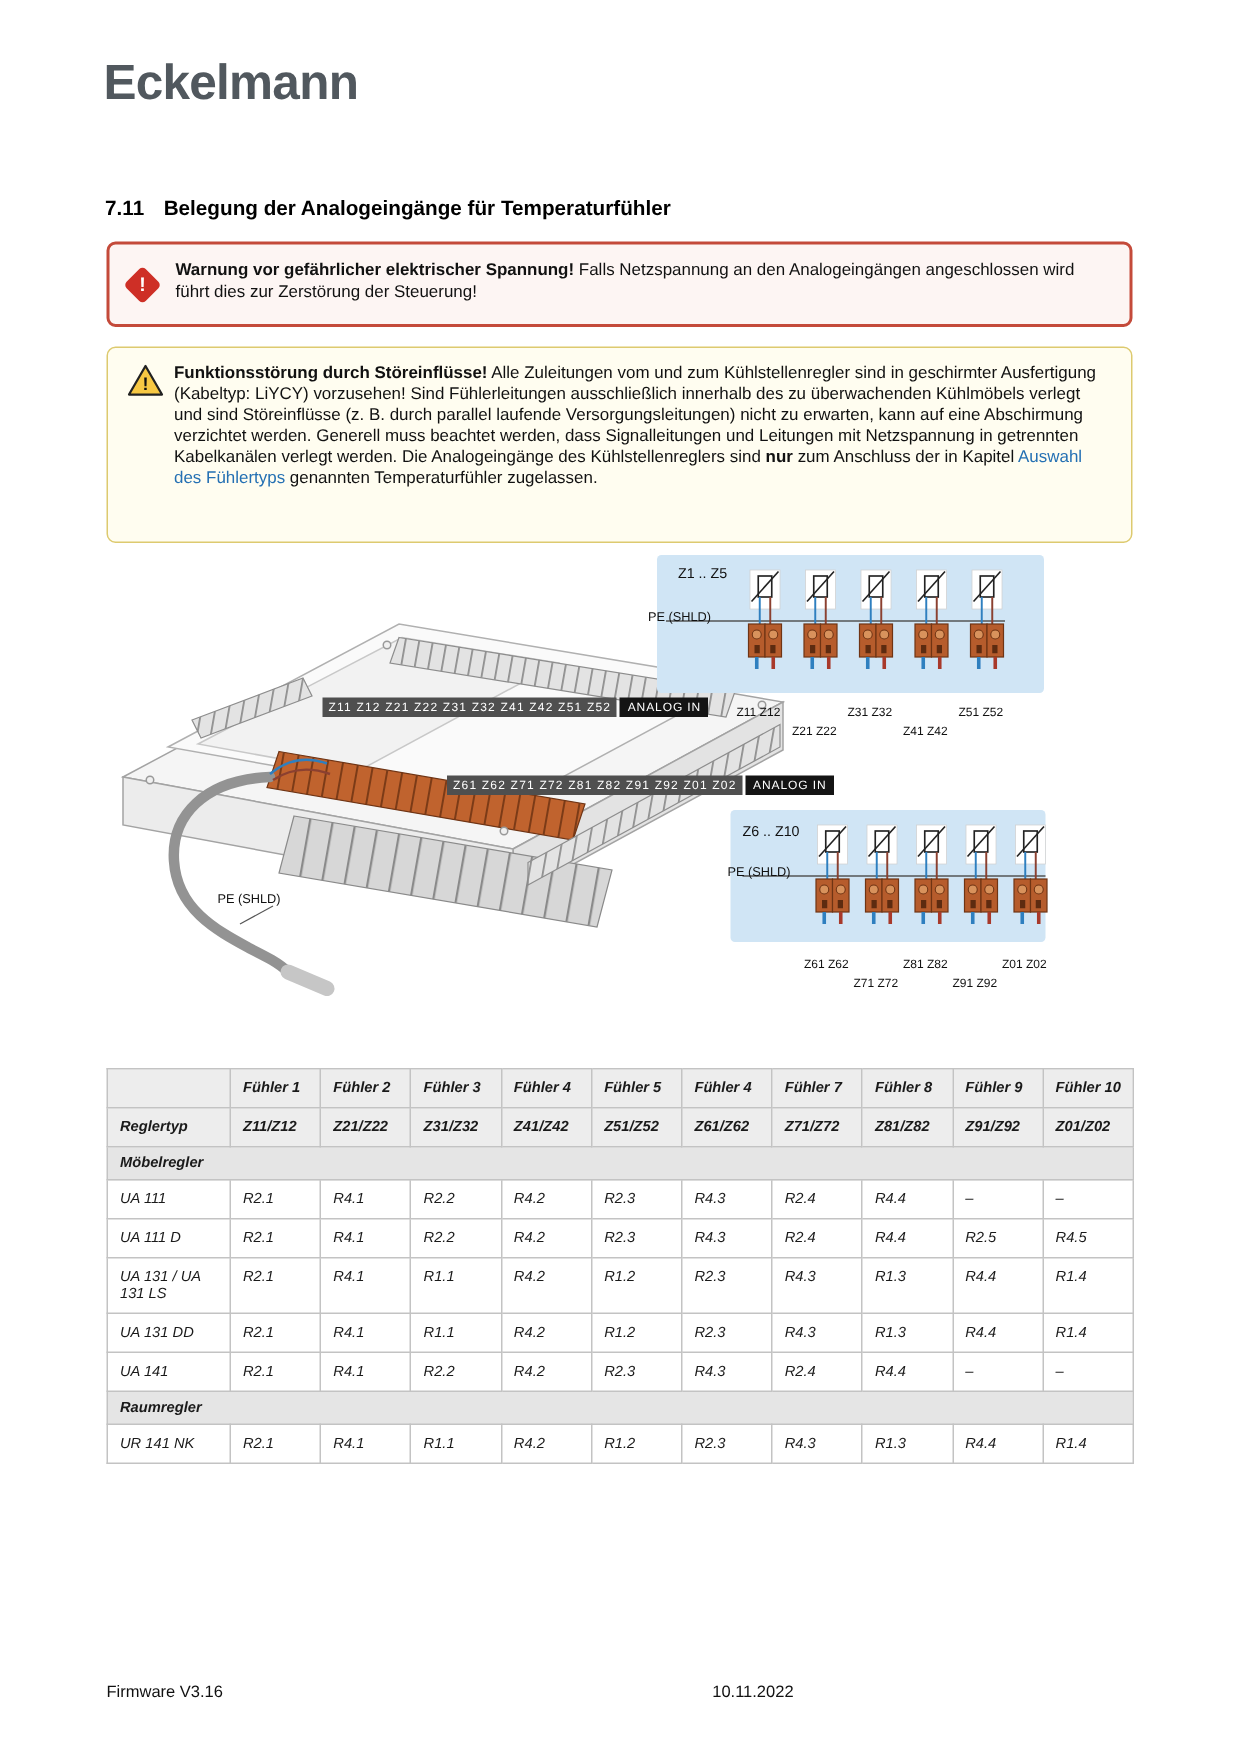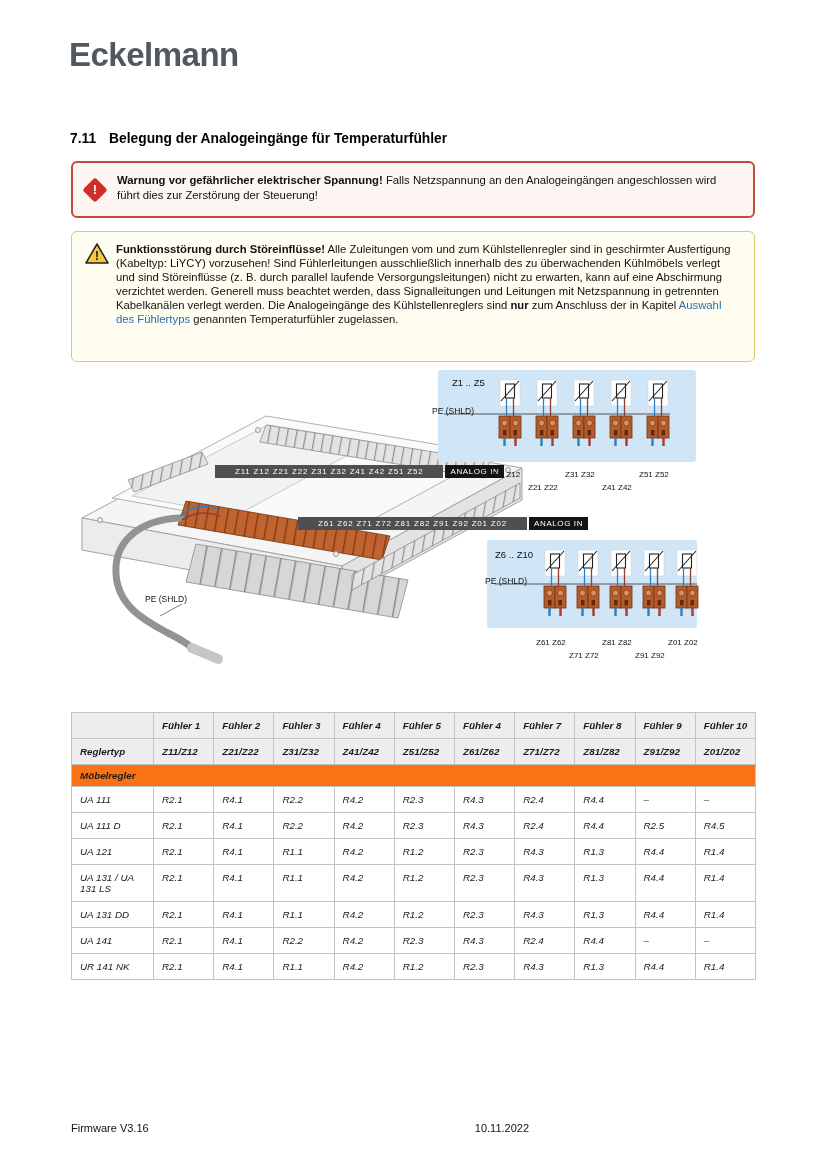--- a/index.html
+++ b/index.html
@@ -20,35 +20,35 @@
   .icon-wrap { position:absolute; left:13px; }
   .danger-icon { top:18px; width:18px; height:18px; background:#ce2f26; transform:rotate(45deg); border-radius:3px; }
   .danger-icon span { position:absolute; inset:0; transform:rotate(-45deg); color:#fff; font-weight:bold;
                       font-size:13px; text-align:center; line-height:18px; }
   .caution-icon { top:11px; }
   .link { color:#2470b3; text-decoration:none; cursor:pointer; }
 
   .diagram { position:absolute; left:70px; top:368px; width:705px; height:335px; }
   .dev-svg { position:absolute; left:0; top:0; }
   .ribbon { position:absolute; display:flex; font-size:8px; color:#fff; white-space:nowrap; }
-  .ribbon .zlist { background:#4f4f4f; padding:2px 20px; letter-spacing:0.8px; }
+  .ribbon .zlist { background:#4f4f4f; padding:2px 4px; letter-spacing:0.8px; }
   .ribbon .ain   { background:#141414; padding:2px 5px; margin-left:2px; letter-spacing:0.6px; }
   .pe-label { position:absolute; font-size:8.5px; color:#111; white-space:nowrap; }
   .panel { position:absolute; }
   .bluebg { position:absolute; background:#d0e5f5; border-radius:3px; }
   .ptitle { position:absolute; font-size:9.5px; color:#111; white-space:nowrap; }
   .panel svg { position:absolute; left:0; top:0; }
   .tl { position:absolute; width:38px; font-size:8px; color:#111; white-space:nowrap; }
 
   .dtable { position:absolute; left:71px; top:712px; width:684px; border-collapse:collapse;
             font-size:9.8px; table-layout:fixed;font-style:italic; }
   .dtable th, .dtable td { border:1px solid #c3c3c3; padding:7px 5px 7px 8px; text-align:left;
             vertical-align:top; word-wrap:break-word; }
   .dtable thead th { background:#ededed; font-weight:bold; }
-  .dtable .section-row td { background:#f97316; font-weight:bold; padding:5px 8px; }
+  .dtable .section-row td { background:#e5e5e5; font-weight:bold; padding:5px 8px; }
 
   .footer { position:absolute; left:71px; top:1122px; width:824px; display:flex;
             justify-content:space-between; font-size:11px; color:#111; }
 </style>
 </head>
 <body>
 
 <div class="page">
 
   <div class="logo">Eckelmann</div>
@@ -269,33 +269,20 @@
           <td>R2.2</td>
           <td>R4.2</td>
           <td>R2.3</td>
           <td>R4.3</td>
           <td>R2.4</td>
           <td>R4.4</td>
           <td>R2.5</td>
           <td>R4.5</td>
         </tr>
         <tr>
-          <td>UA 121</td>
-          <td>R2.1</td>
-          <td>R4.1</td>
-          <td>R1.1</td>
-          <td>R4.2</td>
-          <td>R1.2</td>
-          <td>R2.3</td>
-          <td>R4.3</td>
-          <td>R1.3</td>
-          <td>R4.4</td>
-          <td>R1.4</td>
-        </tr>
-        <tr>
           <td>UA 131 / UA 131 LS</td>
           <td>R2.1</td>
           <td>R4.1</td>
           <td>R1.1</td>
           <td>R4.2</td>
           <td>R1.2</td>
           <td>R2.3</td>
           <td>R4.3</td>
           <td>R1.3</td>
           <td>R4.4</td>
@@ -319,20 +306,23 @@
           <td>R2.1</td>
           <td>R4.1</td>
           <td>R2.2</td>
           <td>R4.2</td>
           <td>R2.3</td>
           <td>R4.3</td>
           <td>R2.4</td>
           <td>R4.4</td>
           <td>–</td>
           <td>–</td>
+        </tr>
+        <tr class="section-row">
+          <td colspan="11">Raumregler</td>
         </tr>
         <tr>
           <td>UR 141 NK</td>
           <td>R2.1</td>
           <td>R4.1</td>
           <td>R1.1</td>
           <td>R4.2</td>
           <td>R1.2</td>
           <td>R2.3</td>
           <td>R4.3</td>

